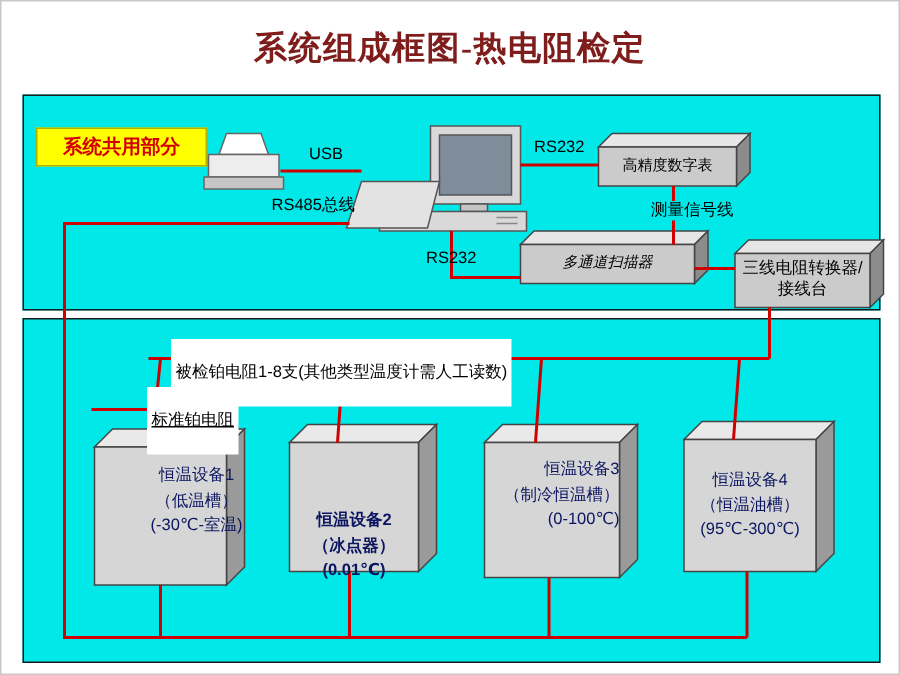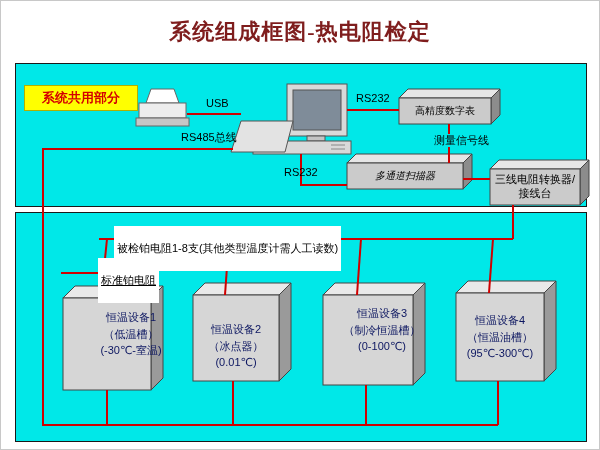--- a/index.html
+++ b/index.html
@@ -135,26 +135,26 @@
   <div class="boxlabel" style="left:489px;top:168px;width:90px;height:36px;font-size:11px;padding:0 2px;box-sizing:border-box;">三线电阻转换器/接线台</div>
 
   <div class="lbl whitebg" style="left:113px;top:225px;">被检铂电阻1-8支(其他类型温度计需人工读数)</div>
   <div class="lbl whitebg" style="left:97px;top:257px;text-decoration:underline;">标准铂电阻</div>
 
   <div class="devlabel" style="left:62px;top:297px;width:88px;height:72px;margin-left:24px;">
     <div>恒温设备1</div>
     <div>（低温槽）</div>
     <div>(-30℃-室温)</div>
   </div>
-  <div class="devlabel" style="left:192px;top:294px;width:86px;height:102px;">
+  <div class="devlabel" style="left:192px;top:312px;width:86px;height:102px;font-weight:bold;">
     <div>恒温设备2</div>
     <div>（冰点器）</div>
     <div>(0.01℃)</div>
   </div>
-  <div class="devlabel" style="left:336px;top:294px;width:90px;height:70px;">
+  <div class="devlabel" style="left:322px;top:294px;width:90px;height:70px;align-items:flex-end;">
     <div>恒温设备3</div>
     <div>（制冷恒温槽）</div>
     <div>(0-100℃)</div>
   </div>
   <div class="devlabel" style="left:455px;top:292px;width:88px;height:88px;">
     <div>恒温设备4</div>
     <div>（恒温油槽）</div>
     <div>(95℃-300℃)</div>
   </div>
 

